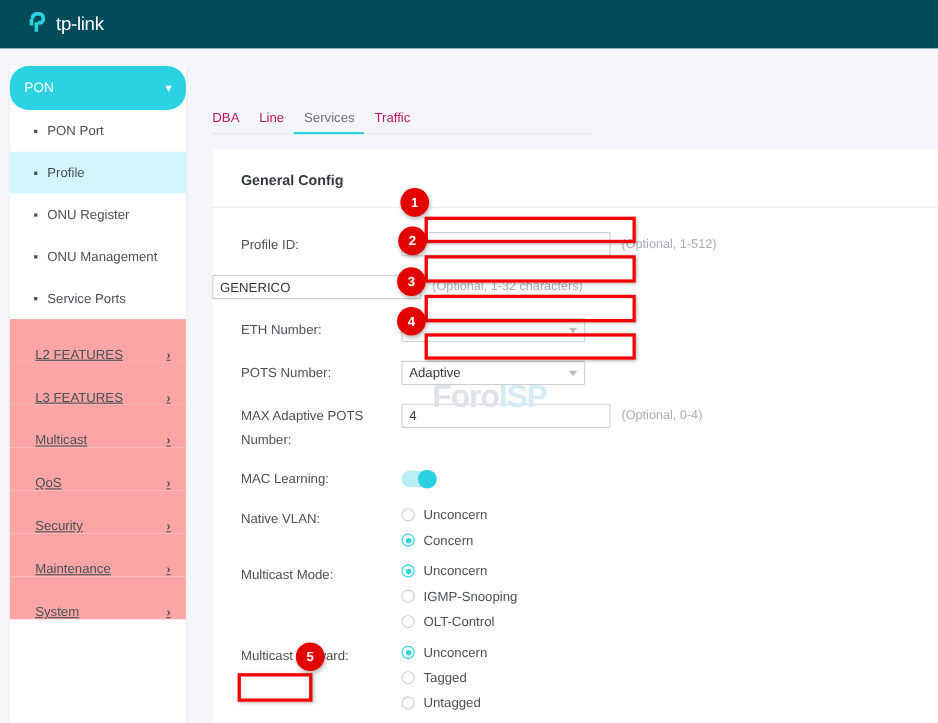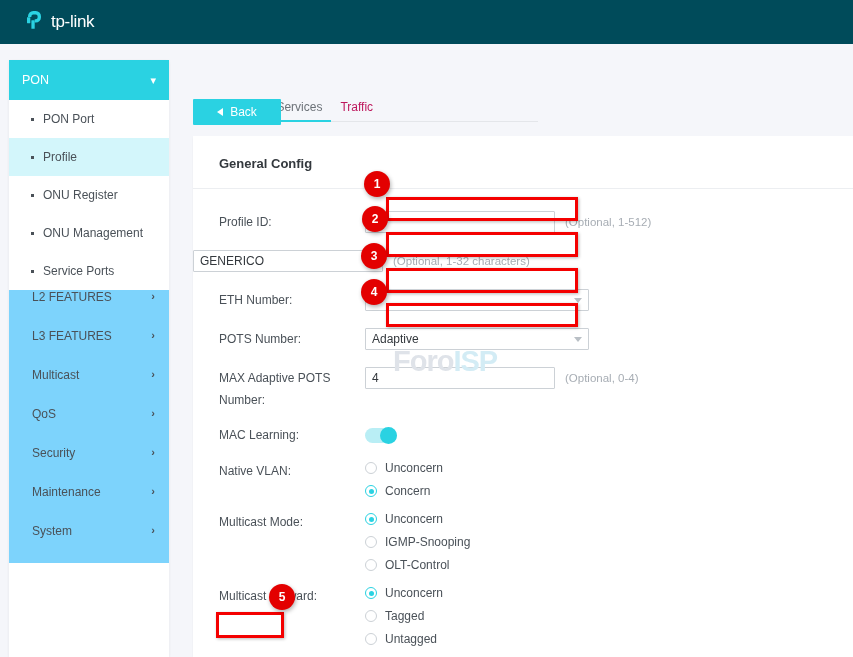--- a/index.html
+++ b/index.html
@@ -42,45 +42,47 @@
   }
   .nav-top {
     height: 40px;
     background: #2ad2e2;
     color: #ffffff;
     display: flex; align-items: center;
     padding: 0 13px 0 13px;
     font-size: 12.5px;
     cursor: pointer;
     justify-content: space-between;
+    border-radius: 17px;
   }
   .nav-top .chev { font-size: 11px; color: #ffffff; }
   .sub-wrap { background: #f7fdfe; }
   .nav-sub {
     height: 38px;
     display: flex; align-items: center;
     padding-left: 22px;
     font-size: 12px;
     color: #4a5158;
     cursor: pointer;
     background: #ffffff;
   }
   .nav-sub.active { background: #d3f6fb; }
   .nav-sub .bullet {
     width: 3px; height: 3px; background: #4a5158;
     margin-right: 9px; flex: 0 0 auto;
   }
   .nav-grp {
     height: 39px;
-    display: flex; align-items: flex-start; justify-content: space-between;
+    display: flex; align-items: flex-end; justify-content: space-between;
     padding: 0 14px 0 23px;
     font-size: 12px;
     color: #4a5158;
     cursor: pointer;
-    background: #7dd3fc;
+    background: #fca5a5;
+    text-decoration: underline;
   }
   .nav-grp .arrow {
     font-size: 11px; color: #4a5158; font-weight: bold;
   }
 
   
   #main {
     position: absolute; left: 180px; top: 44px;
     width: 673px; height: 613px;
     background: #f5f6fa;
@@ -160,21 +162,21 @@
     border: 1px solid #ccd1d6;
     background: #ffffff;
     font-size: 12px;
     color: #33383d;
     padding: 0 6px;
     font-family: "Liberation Sans", sans-serif;
     outline: none;
     border-radius: 1px;
   }
   .selbox {
-    width: 224px; height: 22px;
+    width: 167px; height: 22px;
     border: 1px solid #ccd1d6;
     background: #ffffff;
     font-size: 12px;
     color: #33383d;
     padding: 0 6px;
     display: flex; align-items: center; justify-content: space-between;
     cursor: pointer;
     border-radius: 1px;
   }
   .selbox .dn {
@@ -340,24 +342,20 @@
 
 <div id="main">
 
   <div id="tabs">
     <div class="tab">DBA</div>
     <div class="tab">Line</div>
     <div class="tab active">Services</div>
     <div class="tab">Traffic</div>
   </div>
 
-  <div id="back-btn">
-    <span class="tri"></span>
-    <span>Back</span>
-  </div>
 
   <div id="card">
     <div id="card-title">General Config</div>
     <div id="card-rule"></div>
 
     <div class="form-area">
 
       <div class="row" style="margin-bottom:14px;">
         <div class="lbl">Profile ID:</div>
         <div class="ctrl">

